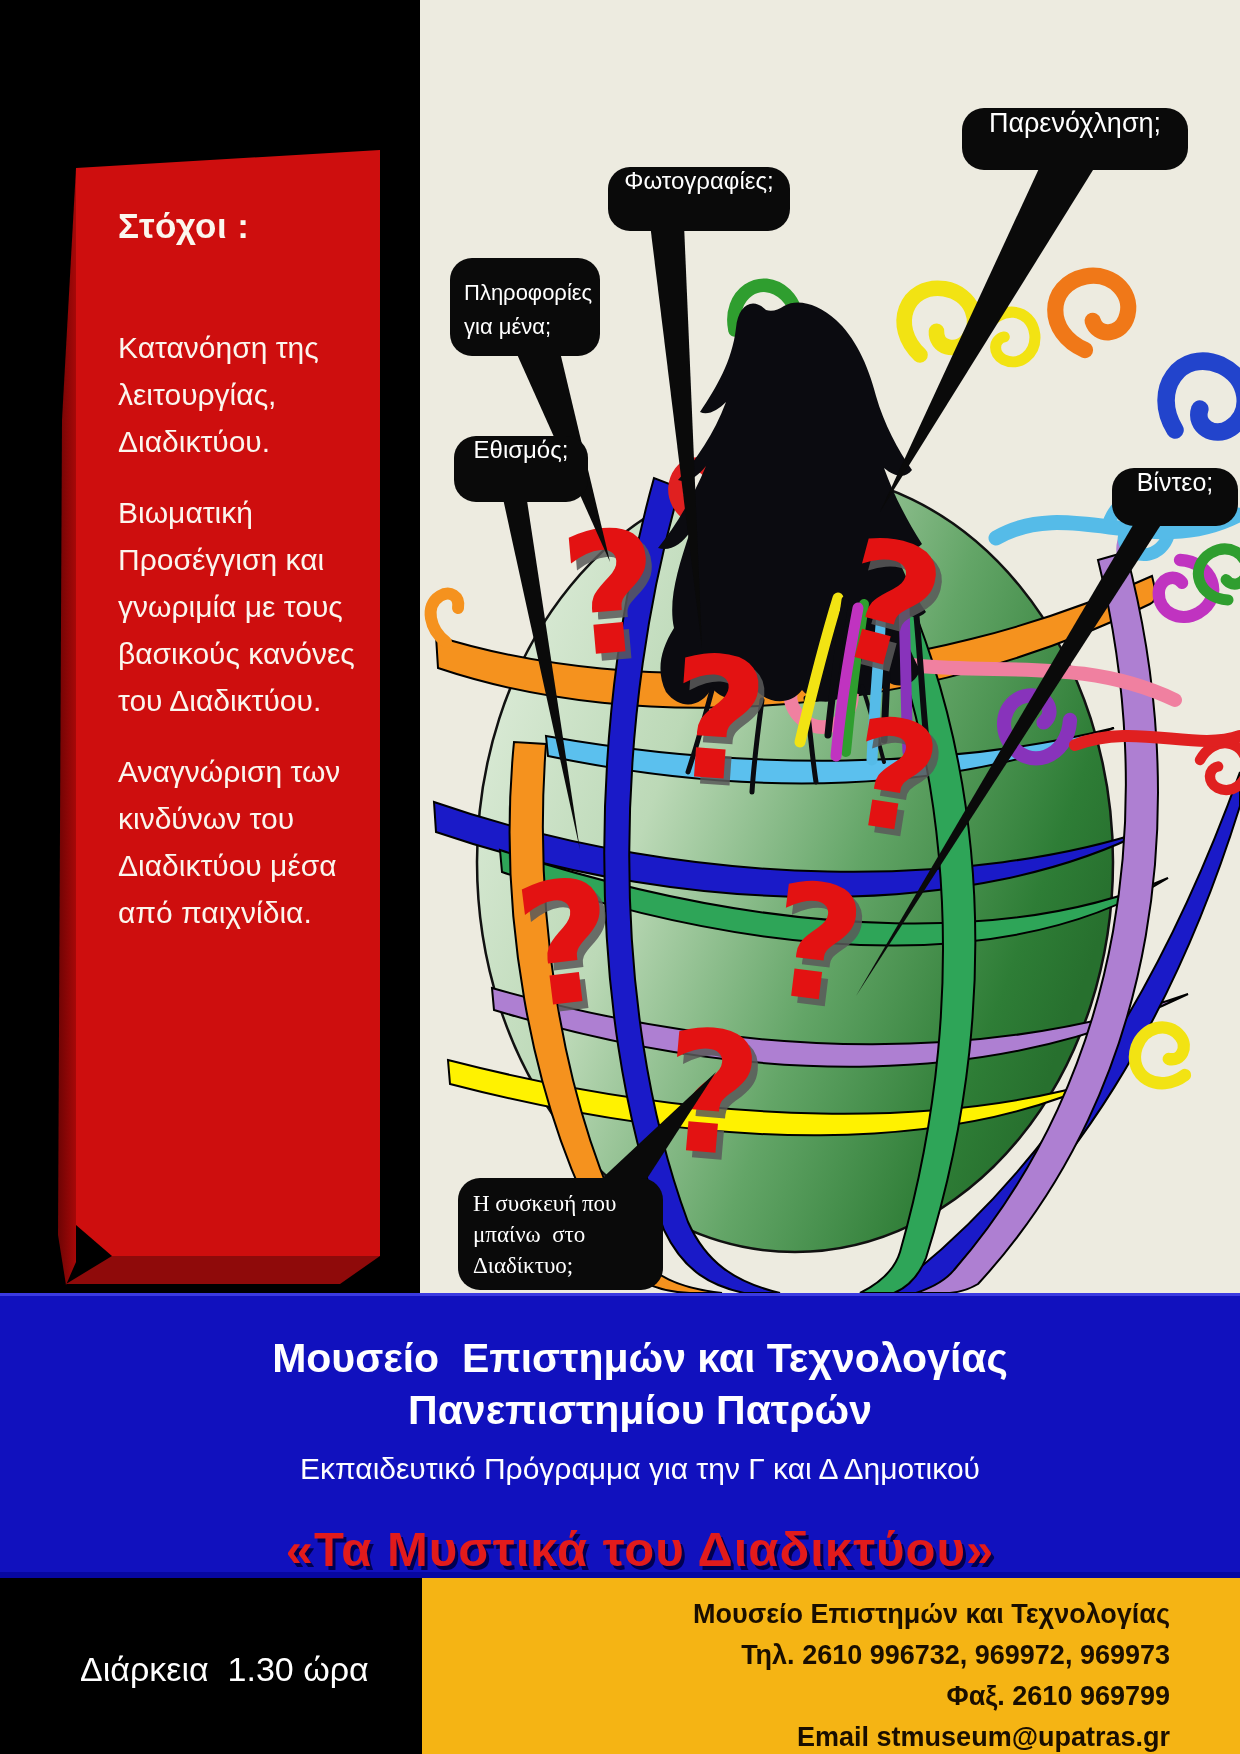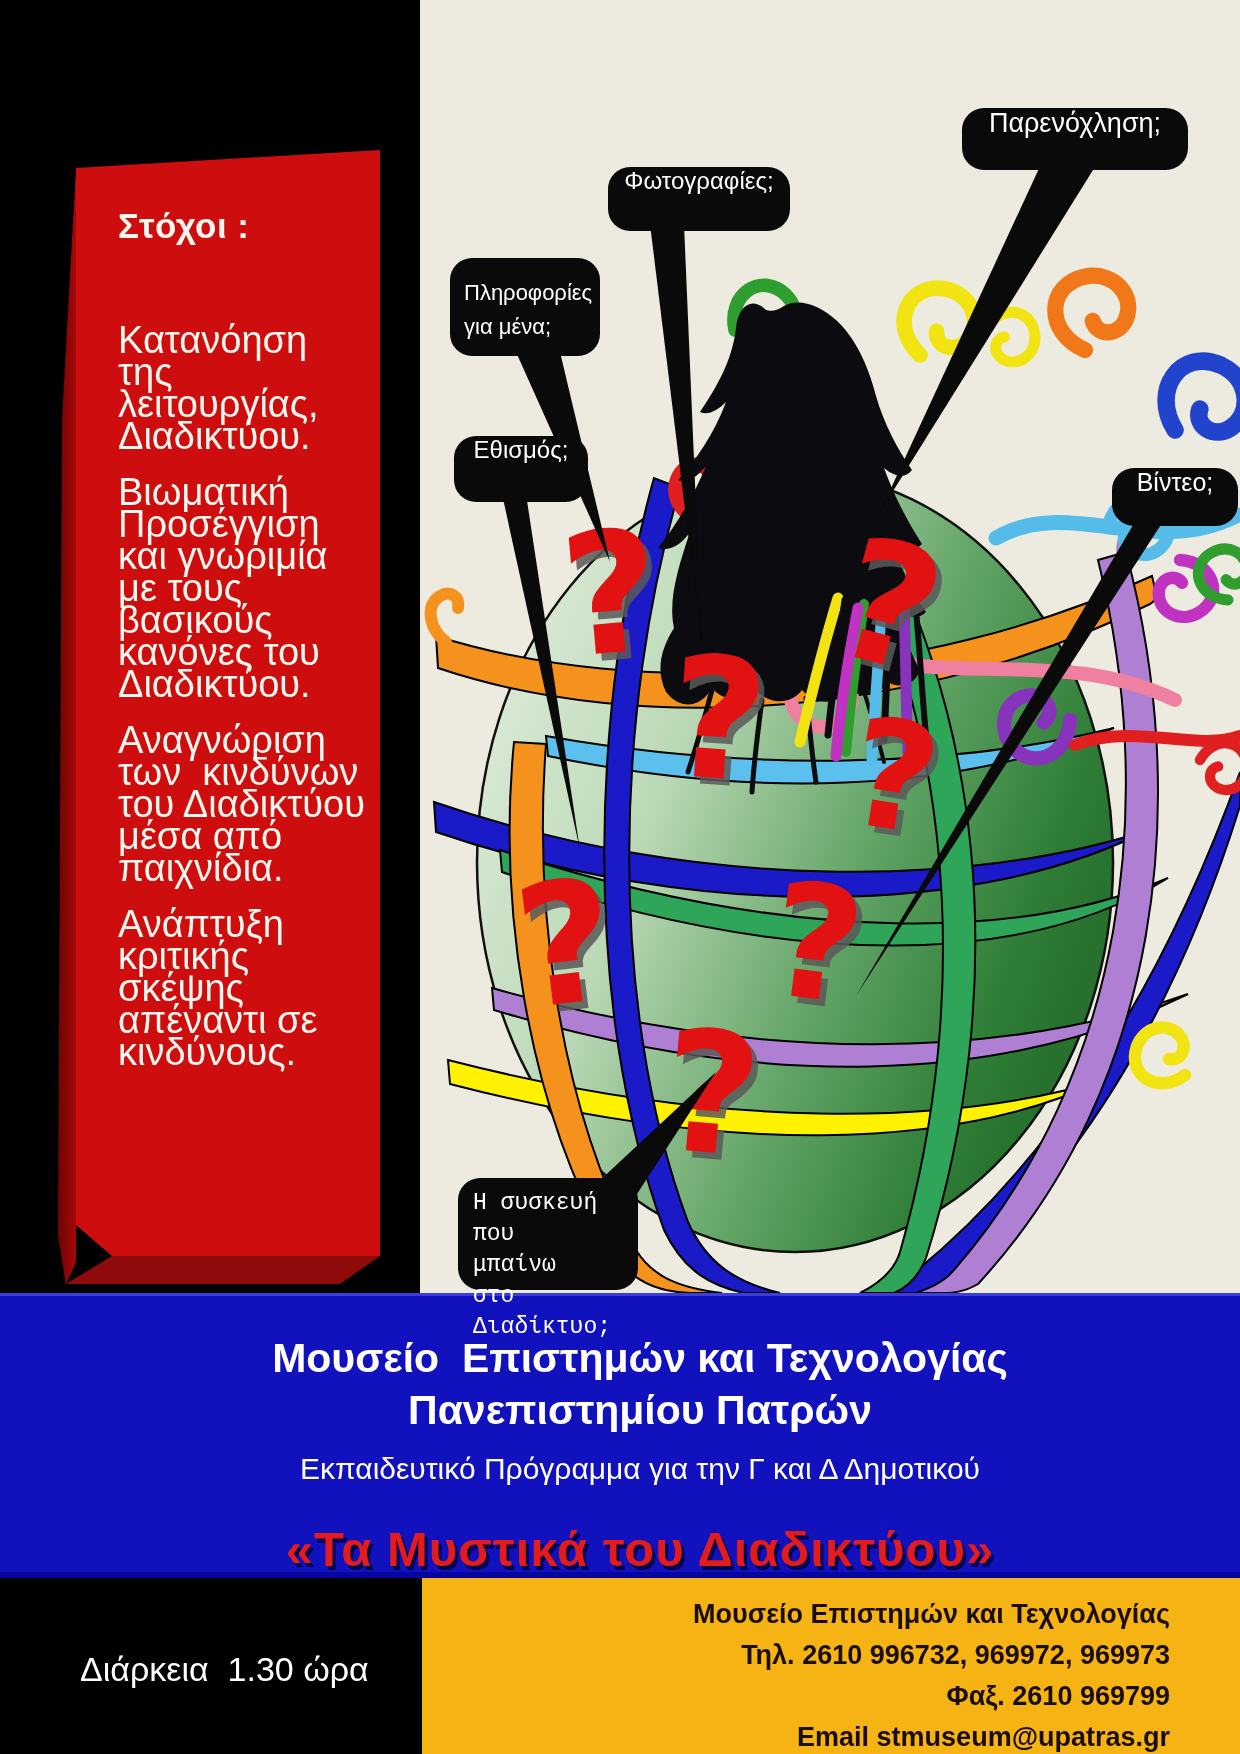--- a/index.html
+++ b/index.html
@@ -8,33 +8,33 @@
   }
   *{margin:0;padding:0;box-sizing:border-box}
   html,body{width:1240px;height:1754px;background:#fff;font-family:"Liberation Sans",sans-serif}
   #poster{position:relative;width:1240px;height:1754px;overflow:hidden;background:#000}
   #scene{position:absolute;left:0;top:0;width:1240px;height:1293px;display:block}
   .keep{white-space:pre-wrap}
 
   
   .goals{position:absolute;left:118px;top:206px;width:254px;color:#FBF6EE;z-index:4}
   .goals-heading{font-size:35px;font-weight:bold;margin-bottom:78px;letter-spacing:.5px}
-  .goals p{font-size:38px;line-height:32px;margin:8px 0 24px 0}
+  .goals p{font-size:30px;line-height:47px;margin:8px 0 24px 0}
 
   
   .bubble{position:absolute;background:#0A0A0A;color:#fff;border-radius:22px;z-index:6;
           display:flex;flex-direction:column;justify-content:flex-start}
   .bubble.center{align-items:center;text-align:center}
   #b-harassment{left:962px;top:108px;width:226px;height:62px;font-size:27px}
   #b-photos{left:608px;top:167px;width:182px;height:64px;font-size:24px}
   #b-info{left:450px;top:258px;width:150px;height:98px;font-size:22px;padding:18px 14px;line-height:34px}
   #b-addiction{left:454px;top:436px;width:134px;height:66px;font-size:24px}
   #b-video{left:1112px;top:468px;width:126px;height:58px;font-size:25px}
-  #b-device{left:458px;top:1178px;width:180px;height:112px;font-size:23px;padding:10px 15px;
-            line-height:31px;font-family:Liberation Mono, monospace}
+  #b-device{left:458px;top:1178px;width:205px;height:112px;font-size:23px;padding:10px 15px;
+            line-height:31px;font-family:Liberation Serif, serif}
 
   
   .banner{position:absolute;left:0;top:1293px;width:1240px;height:285px;background:var(--banner_blue);
           border-top:3px solid #3B3BE2;border-bottom:6px solid #0707A0;z-index:5;
           text-align:center;color:#fff;padding-top:36px;padding-left:40px}
   .banner-l1,.banner-l2{font-size:41px;font-weight:bold;line-height:52px}
   .banner-l3{font-size:30px;margin-top:16px}
   .banner-title{font-size:49px;font-weight:bold;color:var(--title_red);margin-top:35px;
                 text-shadow:3px 4px 0 #000050;letter-spacing:1px}
 
@@ -160,21 +160,20 @@
     <polygon points="1136,520 1164,520 856,996"></polygon>
     <polygon points="596,1184 628,1208 716,1072"></polygon>
   </g>
 </svg>
 
 <div class="goals">
   <div class="goals-heading keep">Στόχοι :</div>
   <p class="keep">Κατανόηση της λειτουργίας, Διαδικτύου.</p>
   <p class="keep">Βιωματική Προσέγγιση και γνωριμία με τους βασικούς κανόνες του Διαδικτύου.</p>
   <p class="keep">Αναγνώριση των  κινδύνων του Διαδικτύου μέσα από παιχνίδια.</p>
-  <p class="keep">Ανάπτυξη κριτικής σκέψης απέναντι σε κινδύνους.</p>
 </div>
 
 <div class="bubble center" id="b-harassment">
   <span>Παρενόχληση;</span>
 </div>
 <div class="bubble center" id="b-photos">
   <span>Φωτογραφίες;</span>
 </div>
 <div class="bubble" id="b-info">
   <span>Πληροφορίες</span>

